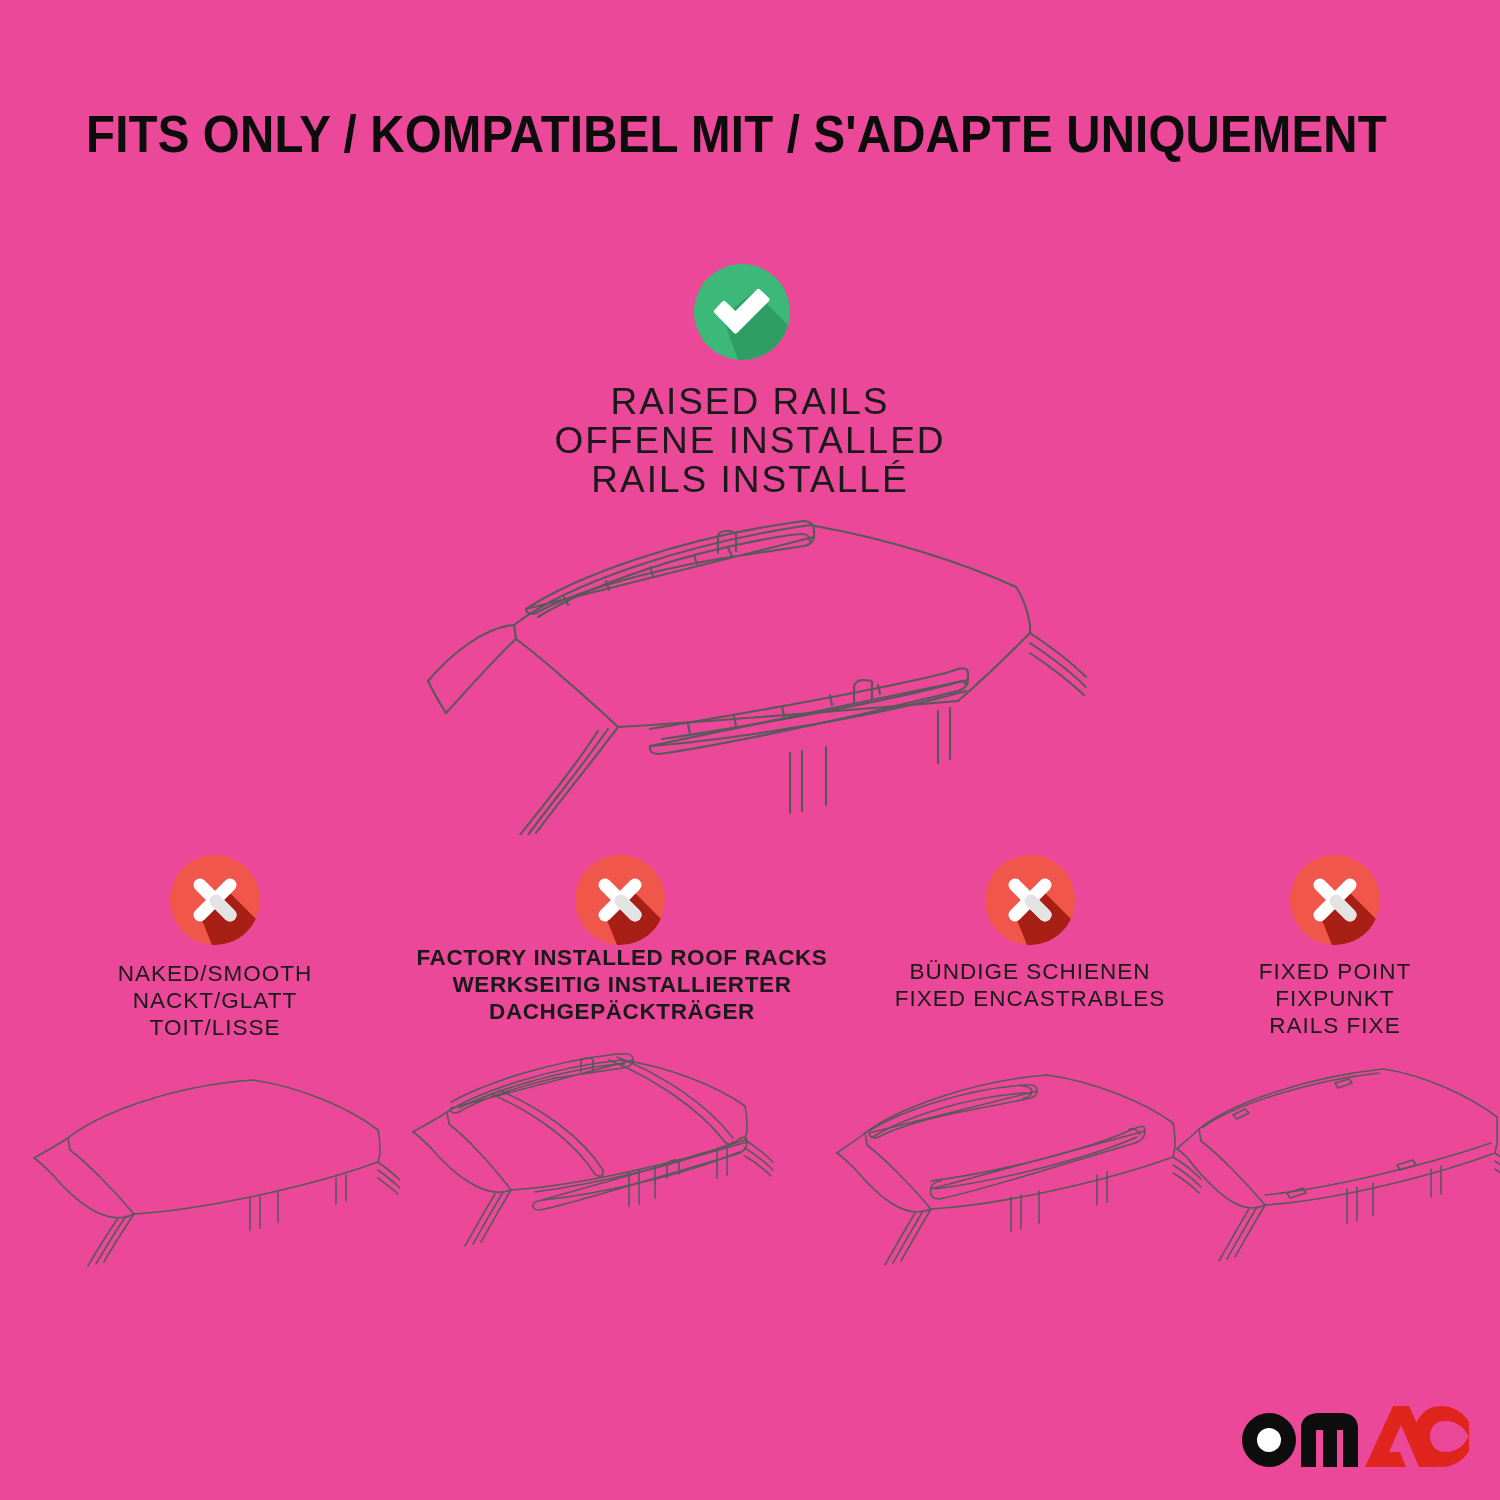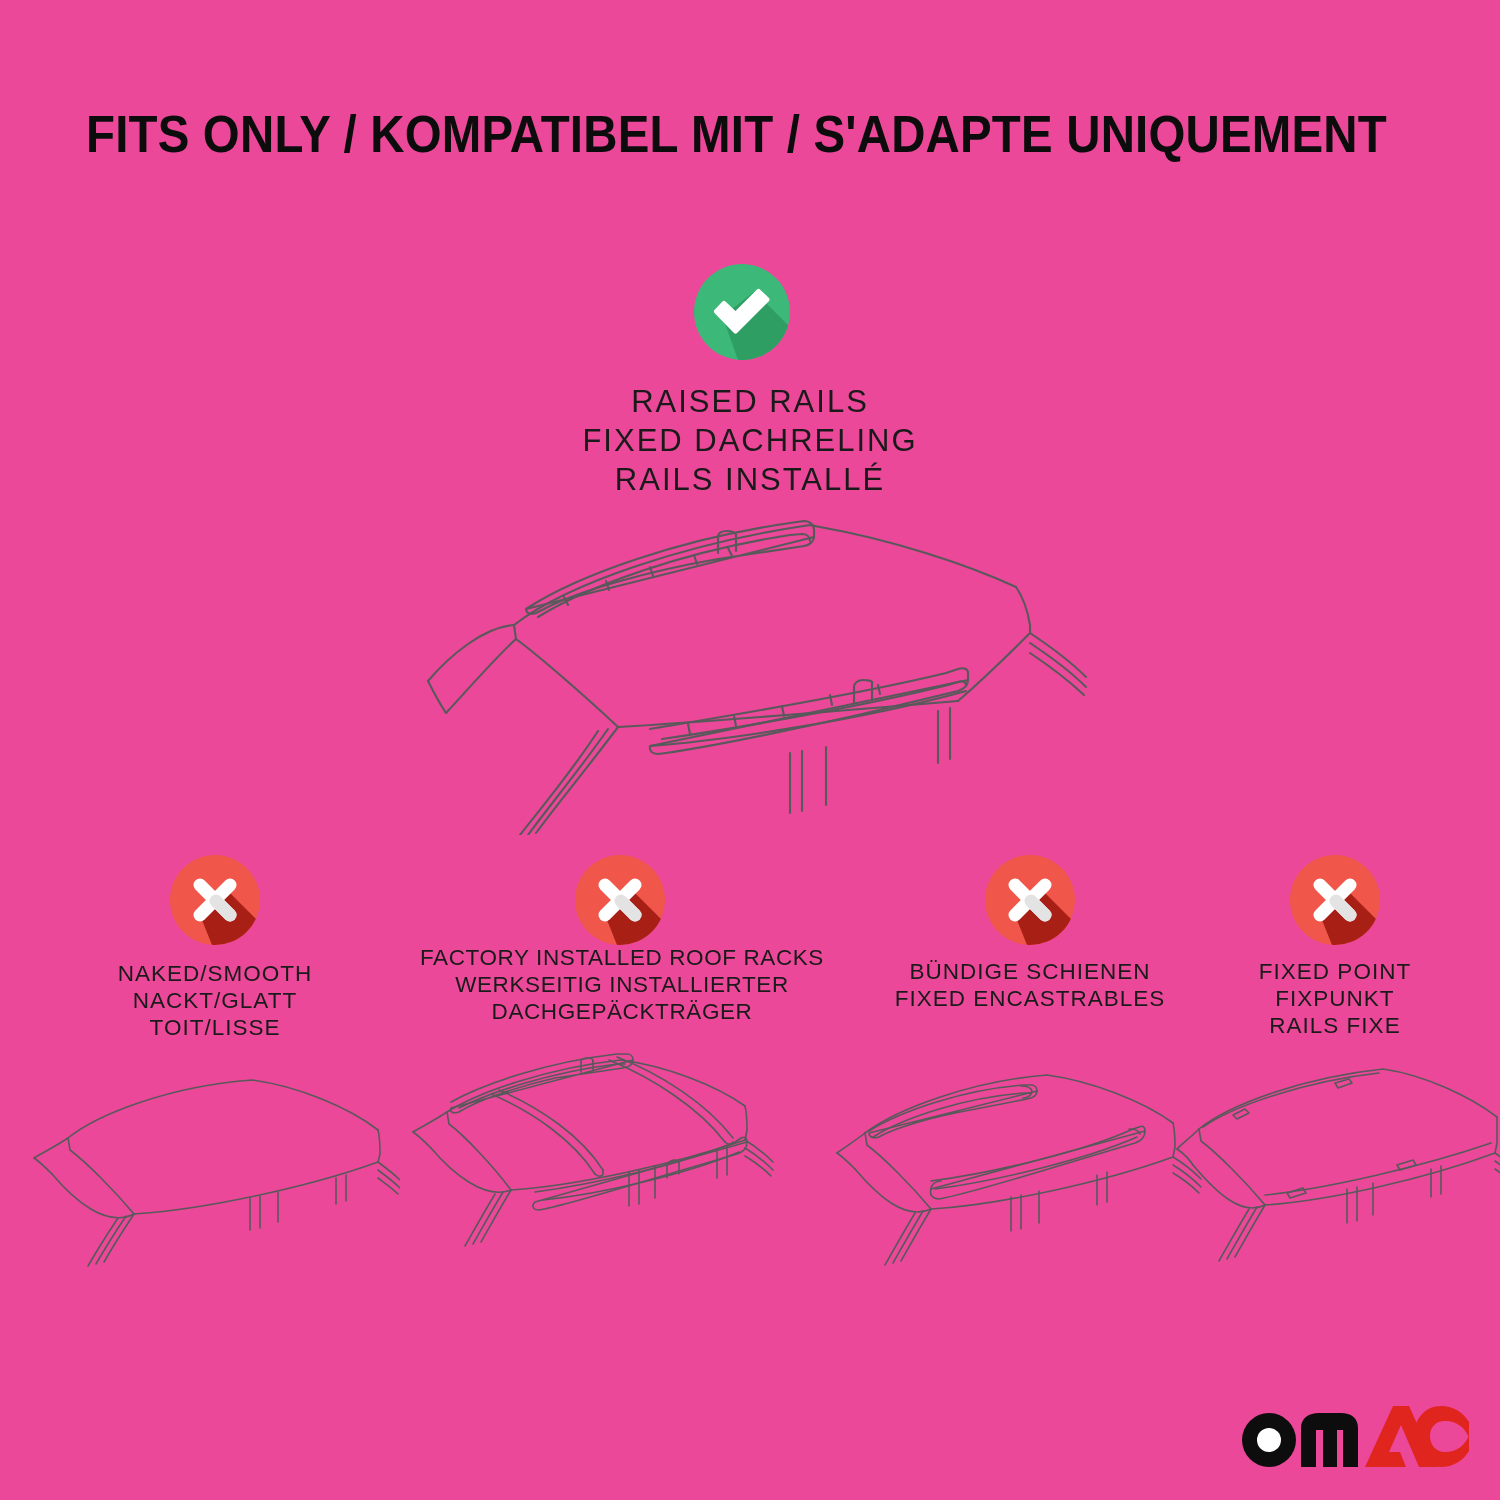--- a/index.html
+++ b/index.html
@@ -42,33 +42,33 @@
     font-weight: 400;
     white-space: nowrap;
   }
   .caption .line { display: block; }
 
   
   #caption-raised {
     left: 450px;
     top: 382px;
     width: 600px;
-    font-size: 31px;
+    font-size: 37px;
     letter-spacing: 2.0px;
     line-height: 39px;
   }
 
   
   .caption-sm {
     font-size: 22.5px;
     letter-spacing: 1.0px;
     line-height: 27px;
   }
   #caption-naked   { left: 30px;   top: 944px; width: 370px; margin-top: 16px; }
-  #caption-factory { left: 392px;  top: 944px; width: 460px;  letter-spacing: 0.6px; }
+  #caption-factory { left: 392px;  top: 944px; width: 460px;  letter-spacing: 0.6px; font-weight: bold; }
   #caption-flush   { left: 855px;  top: 958px; width: 350px; }
   #caption-fixed   { left: 1185px; top: 958px; width: 300px; }
 
   
   .status-icon {
     position: absolute;
   }
   #icon-check { left: 694px; top: 264px; width: 96px; height: 96px; }
   .icon-x { width: 90px; height: 90px; }
   #icon-x-naked   { left: 170px;  top: 855px; }
@@ -112,21 +112,21 @@
       <circle cx="48" cy="48" r="48" fill="#3cb878"></circle>
       <g clip-path="url(#clipCheck)">
         <path d="M60.5 27.5 L96 63 L96 96 L44 96 L28.5 52.5 Z" fill="#2f9e63"></path>
       </g>
       <path d="M22.5 47.5 L30.0 39.5 L41.5 50.5 L64.5 27.5 L73.0 35.5 L41.5 67.0 Z" fill="#ffffff" stroke="#ffffff" stroke-width="5" stroke-linejoin="round" stroke-linecap="round"></path>
     </svg>
   </div>
 
   <div id="caption-raised" class="caption">
     <span class="line">RAISED RAILS</span>
-    <span class="line">FIXED DACHRELING</span>
+    <span class="line">OFFENE INSTALLED</span>
     <span class="line">RAILS INSTALLÉ</span>
   </div>
 
   <div id="roof-raised" class="roof">
     <svg viewBox="0 0 672 330" width="672" height="330" aria-hidden="true">
       <g fill="none" stroke="#58595b" stroke-width="2.1" stroke-linejoin="round" stroke-linecap="round">
 
         <path d="M96 120 C150 78 270 38 392 20 L402 22 C470 34 546 58 598 82"></path>
         <path d="M96 120 L98 134 C120 150 168 192 200 222"></path>
         <path d="M200 222 C270 218 420 206 540 196"></path>

